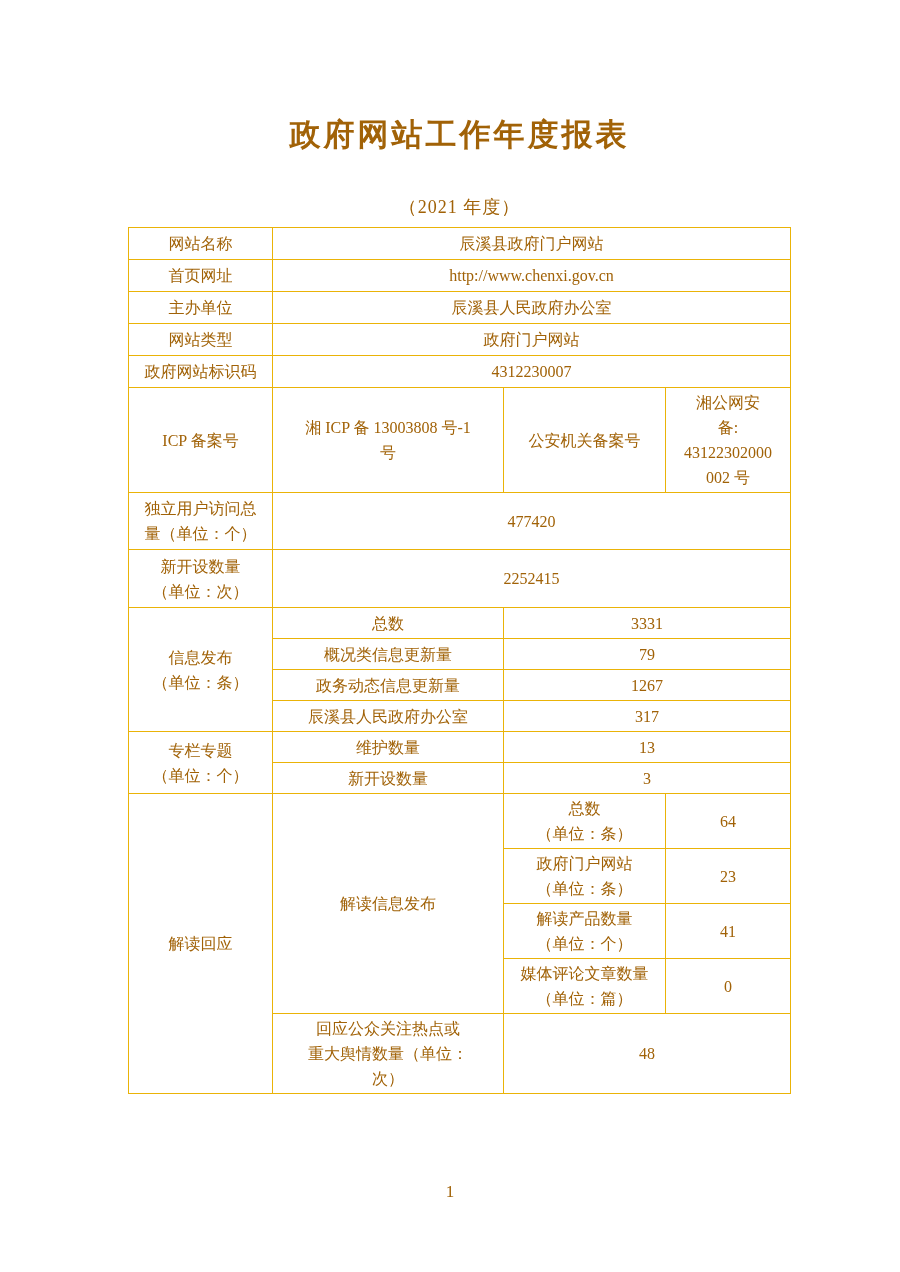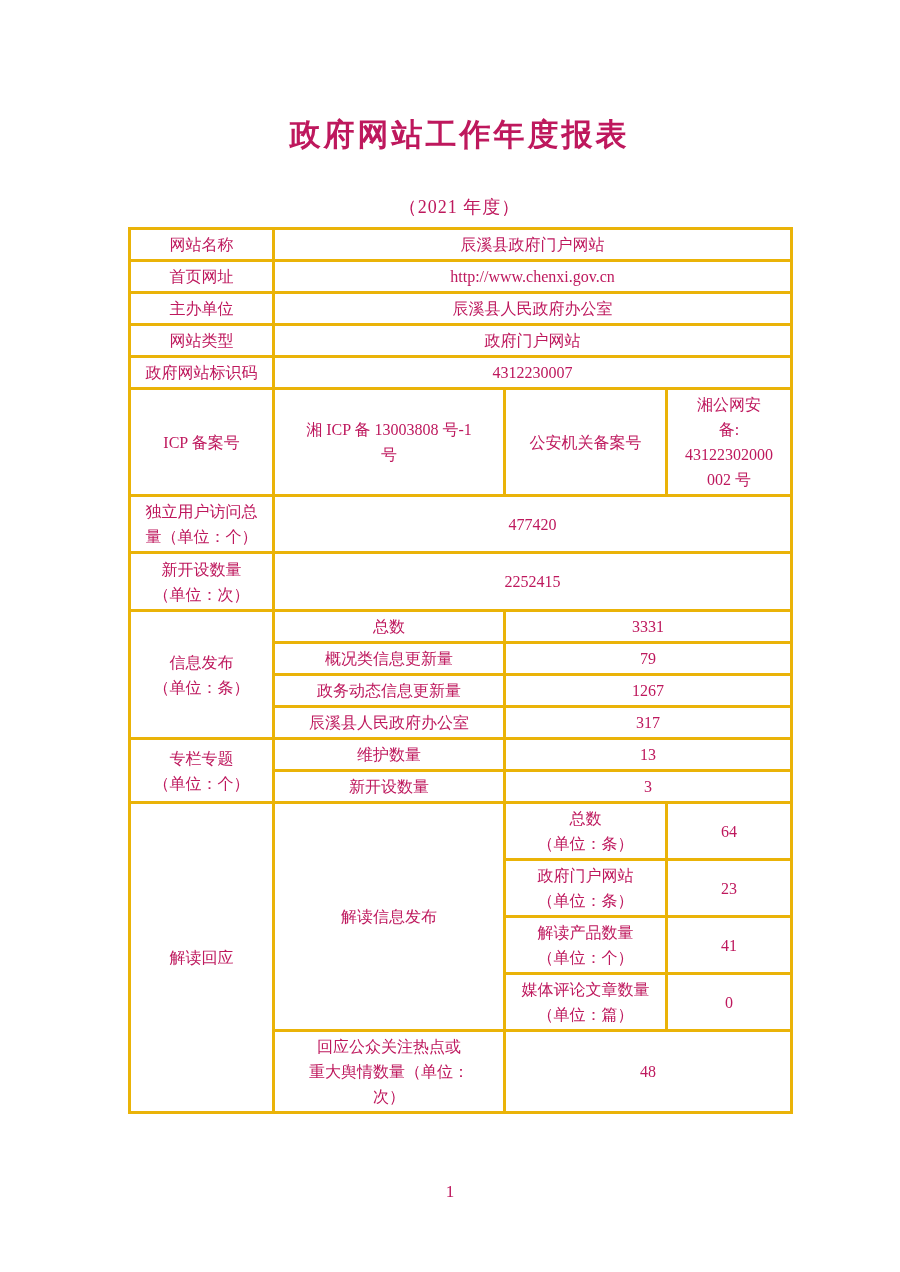--- a/index.html
+++ b/index.html
@@ -3,21 +3,21 @@
 <meta charset="utf-8">
 <style>
   * { margin: 0; padding: 0; box-sizing: border-box; }
   html, body { background: #e9e9e9; }
   .page {
     width: 900px;
     height: 1272px;
     background: #ffffff;
     position: relative;
     margin: 0 auto;
-    color: #be185d;
+    color: #a16207;
     font-family: "Liberation Serif", "DejaVu Serif", serif;
     overflow: hidden;
   }
   .content {
     position: absolute;
     left: 128px;
     top: 0;
     width: 663px;
   }
   .doc-title {
@@ -42,21 +42,21 @@
     font-size: 16px;
     letter-spacing: 0.5px;
   }
   table.report {
     border-collapse: collapse;
     width: 662px;
     margin-top: 8px;
     table-layout: fixed;
   }
   table.report td {
-    border: 3px solid #eab308;
+    border: 1px solid #eab308;
     text-align: center;
     vertical-align: middle;
     font-size: 16px;
     line-height: 25px;
     padding: 2px 4px;
     white-space: pre-line;
     word-wrap: break-word;
   }
   
   tr.h32  { height: 32px; }

